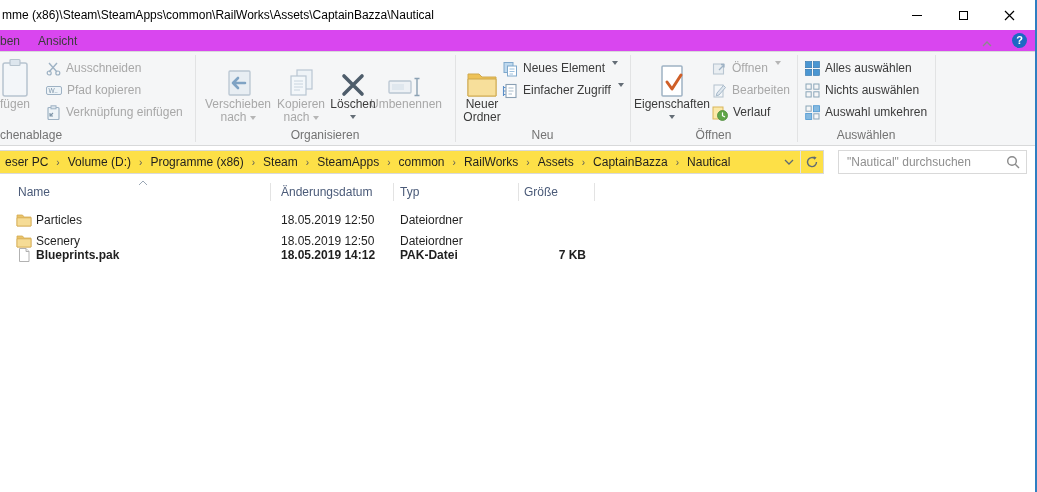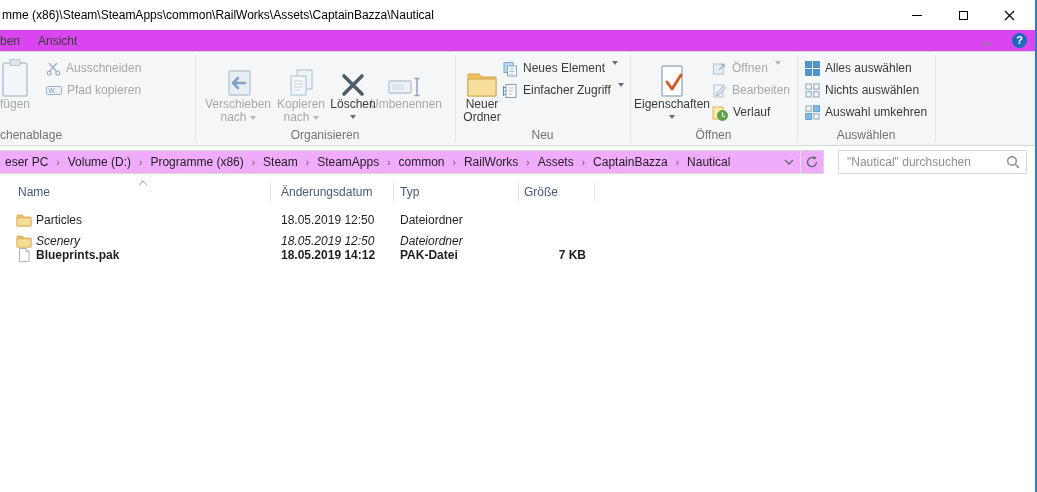--- a/index.html
+++ b/index.html
@@ -41,21 +41,21 @@
   .r1 { top:9px; } .r2 { top:31px; } .r3 { top:53px; }
 
   .caret-down { display:inline-block; width:0; height:0; border-left:3.5px solid transparent;
                 border-right:3.5px solid transparent; border-top:4px solid #646d76; vertical-align:middle; }
   .smallitem .caret-down { margin-left:2px; }
   .disabled .caret-down, .caret-dim { border-top-color:#b6b6b6; }
   .caret-line { line-height:10px; }
 
   
   .addressrow { position:relative; height:32px; background:#fff; }
-  .addrbox { position:absolute; left:0; top:4px; width:824px; height:24px; background:#f0abfc;
+  .addrbox { position:absolute; left:0; top:4px; width:824px; height:24px; background:#fde047;
              border:1px solid #d9d9d9; border-left:none; display:flex; align-items:center; }
   .crumbs { display:flex; align-items:center; padding-left:4px; flex:1; overflow:hidden; white-space:nowrap; }
   .crumb { color:#1f1f1f; padding:0 1px; cursor:default; }
   .crumb-sep { color:#5a5a5a; padding:0 7px; font-size:10px; cursor:default; }
   .addr-controls { display:flex; align-items:center; height:100%; }
   .addr-btn { width:22px; height:100%; display:flex; align-items:center; justify-content:center; }
   .addr-sep { width:1px; height:22px; background:#e3e3e3; }
   .searchbox { position:absolute; left:838px; top:4px; width:189px; height:24px; background:#fff;
                border:1px solid #d9d9d9; display:flex; align-items:center; }
   .searchbox input { flex:1; border:none; outline:none; background:transparent; font-family:inherit;
@@ -130,20 +130,28 @@
         </svg>
         <span>Ausschneiden</span>
       </div>
       <div class="smallitem disabled r2" style="left:46px;">
         <svg width="16" height="15" viewBox="0 0 16 15">
           <rect x="0.5" y="3.5" width="15" height="8" rx="1.5" fill="#eef4f8" stroke="#9eb2c4" stroke-width="1"></rect>
           <text x="2.5" y="9.8" font-size="6.5" fill="#7d94a8" font-family="Liberation Sans, sans-serif">W..</text>
         </svg>
         <span>Pfad kopieren</span>
       </div>
+      <div class="smallitem disabled r3" style="left:46px;">
+        <svg width="15" height="15" viewBox="0 0 15 15">
+          <rect x="2" y="2.5" width="11" height="12" rx="1" fill="#eef4f8" stroke="#9eb2c4" stroke-width="1.2"></rect>
+          <rect x="5" y="0.8" width="5" height="3" fill="#dde6ee" stroke="#9eb2c4" stroke-width="1"></rect>
+          <path d="M4 11 l3 -3 M4 8 v3 h3" stroke="#7d94a8" stroke-width="1.1" fill="none"></path>
+        </svg>
+        <span>Verknüpfung einfügen</span>
+      </div>
       <div class="glabel glabel-clipped">chenablage</div>
     </div>
     <div class="gsep" style="left:195px;"></div>
 
     <div class="rgroup" style="left:195px;width:260px;">
       <div class="bigbtn disabled" style="left:8px;width:70px;">
         <div class="bicon">
           <svg width="30" height="30" viewBox="0 0 30 30">
             <rect x="6" y="3" width="21" height="24" rx="1" fill="#e8eef3" stroke="#b9c6d2" stroke-width="1.3"></rect>
             <path d="M22 15 H10 M10 15 l5 -5 M10 15 l5 5" stroke="#7fa3c4" stroke-width="2.6" fill="none" stroke-linecap="round" stroke-linejoin="round"></path>
@@ -360,21 +368,21 @@
           <path d="M1 3 h5.5 l1.6 2 H15 v9 H1 z" fill="#e9c36a" stroke="#d4ab52" stroke-width="0.8"></path>
           <path d="M1 5.8 h14 V14 H1 z" fill="#f6dc96" stroke="#d4ab52" stroke-width="0.8"></path>
         </svg>
       </div>
       <div class="cell c-name">Particles</div>
       <div class="cell c-date">18.05.2019 12:50</div>
       <div class="cell c-type">Dateiordner</div>
       <div class="cell c-size"></div>
     </div>
 
-    <div class="lrow" style="top:52px;font-style:italic;">
+    <div class="lrow" style="top:52px;">
       <div class="cell c-icon">
         <svg width="16" height="16" viewBox="0 0 16 16">
           <path d="M1 3 h5.5 l1.6 2 H15 v9 H1 z" fill="#e9c36a" stroke="#d4ab52" stroke-width="0.8"></path>
           <path d="M1 5.8 h14 V14 H1 z" fill="#f6dc96" stroke="#d4ab52" stroke-width="0.8"></path>
         </svg>
       </div>
       <div class="cell c-name">Scenery</div>
       <div class="cell c-date">18.05.2019 12:50</div>
       <div class="cell c-type">Dateiordner</div>
       <div class="cell c-size"></div>

